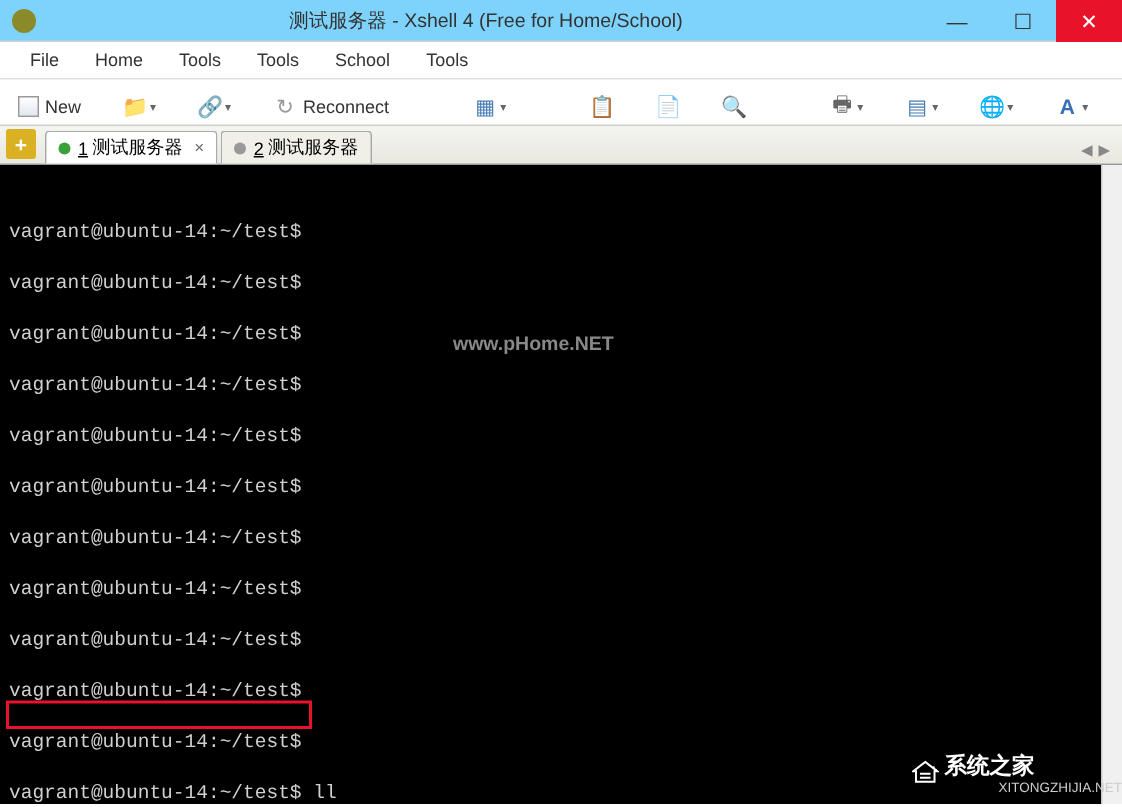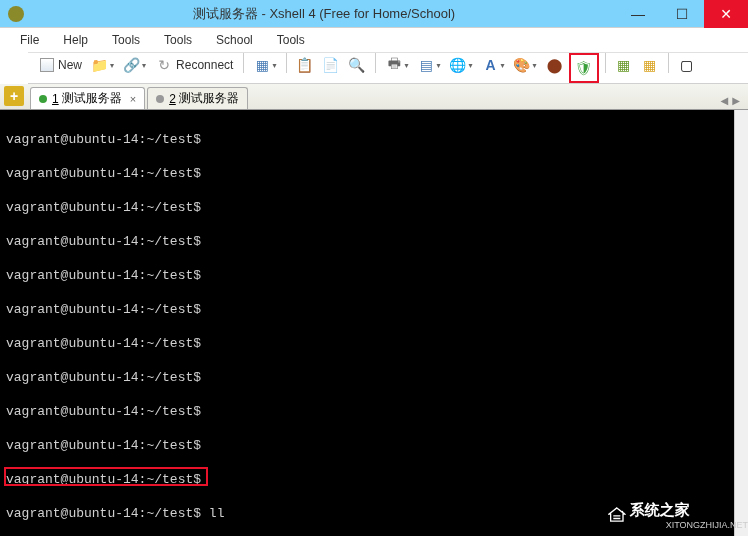--- a/index.html
+++ b/index.html
@@ -9,21 +9,21 @@
 .titlebar .app-icon { width: 16px; height: 16px; background: #8a8a2a; border-radius: 50%; margin-right: 8px; }
 .titlebar .title { flex: 1; text-align: center; font-size: 13px; color: #333; }
 .win-controls { display: flex; }
 .win-btn { width: 44px; height: 28px; display: flex; align-items: center; justify-content: center; font-size: 14px; cursor: pointer; }
 .win-btn.close { background: #e8132a; color: #fff; }
 .win-btn.min, .win-btn.max { color: #333; }
 
 .menubar { height: 24px; display: flex; align-items: center; padding: 0 10px; gap: 4px; }
 .menu-item { padding: 3px 10px; cursor: pointer; font-size: 12px; color: #333; }
 
-.toolbar { height: 32px; display: flex; align-items: flex-start; padding: 0 8px; gap: 2px; border-top: 1px solid #e0e0e0; border-bottom: 1px solid #d0d0d0; margin-left: 28px; }
+.toolbar { height: 32px; display: flex; align-items: flex-end; padding: 0 8px; gap: 20px; border-top: 1px solid #e0e0e0; border-bottom: 1px solid #d0d0d0; }
 .tool-btn { height: 24px; display: flex; align-items: center; padding: 0 4px; cursor: pointer; border-radius: 2px; position: relative; }
 .tool-btn .lbl { margin-left: 4px; font-size: 12px; color: #333; }
 .tool-btn .dd { font-size: 8px; color: #666; margin-left: 2px; }
 .tool-sep { width: 1px; height: 20px; background: #ccc; margin: 0 4px; }
 .icon { width: 16px; height: 16px; display: inline-flex; align-items: center; justify-content: center; font-size: 14px; }
 .icon-new { background: linear-gradient(#fff,#e0e8f0); border: 1px solid #999; width: 14px; height: 14px; }
 .icon-folder { color: #d9a422; }
 .icon-link { color: #4a7db5; }
 .icon-reconnect { color: #999; }
 .icon-props { color: #4a7db5; }
@@ -42,21 +42,21 @@
 .tab-add { width: 20px; height: 20px; background: #d9b122; color: #fff; display: flex; align-items: center; justify-content: center; font-size: 14px; font-weight: bold; margin-right: 6px; margin-bottom: 3px; cursor: pointer; border-radius: 2px; }
 .tab { height: 22px; display: flex; align-items: center; padding: 0 8px; font-size: 12px; cursor: pointer; border: 1px solid #aaa; border-bottom: none; background: #f0f0e8; margin-right: 2px; border-radius: 3px 3px 0 0; }
 .tab.active { background: #fff; }
 .tab .dot { width: 8px; height: 8px; border-radius: 50%; margin-right: 5px; }
 .tab.active .dot { background: #3aa03a; }
 .tab .dot.gray { background: #999; }
 .tab .num { text-decoration: underline; margin-right: 3px; }
 .tab .x { margin-left: 8px; color: #666; font-size: 11px; }
 .tab-arrows { margin-left: auto; display: flex; gap: 4px; padding-right: 4px; padding-bottom: 3px; color: #888; font-size: 10px; }
 
-.terminal { background: #000; color: #d0d0d0; font-family: "Courier New", monospace; font-size: 13px; line-height: 17px; padding: 4px 6px; height: 426px; position: relative; white-space: pre; }
+.terminal { background: #000; color: #d0d0d0; font-family: "Courier New", monospace; font-size: 13px; line-height: 17px; padding: 19px 6px; height: 426px; position: relative; white-space: pre; }
 .pwd-box { position: absolute; border: 2px solid #e8132a; left: 4px; top: 357px; width: 204px; height: 19px; pointer-events: none; }
 .watermark { position: absolute; top: 110px; left: 302px; color: #888; font-family: Tahoma, sans-serif; font-size: 13px; font-weight: bold; }
 
 .logo-overlay { position: absolute; right: 0; bottom: 0; width: 140px; height: 46px; display: flex; align-items: center; color: #fff; font-size: 13px; pointer-events: none; }
 .logo-overlay .house { width: 40px; height: 36px; margin-right: 4px; }
 .logo-overlay .txt { display: flex; flex-direction: column; font-family: "Microsoft YaHei", sans-serif; }
 .logo-overlay .txt .big { font-size: 15px; font-weight: bold; }
 .logo-overlay .txt .small { font-size: 9px; color: #ccc; margin-left: 36px; }
 
 .scrollbar-v { position: absolute; right: 0; top: 110px; width: 14px; height: 426px; background: #f0f0f0; border-left: 1px solid #ccc; }
@@ -69,21 +69,21 @@
   <div class="title">测试服务器 - Xshell 4 (Free for Home/School)</div>
   <div class="win-controls">
     <div class="win-btn min">—</div>
     <div class="win-btn max">☐</div>
     <div class="win-btn close">✕</div>
   </div>
 </div>
 
 <div class="menubar">
   <div class="menu-item">File</div>
-  <div class="menu-item">Help</div>
+  <div class="menu-item">Home</div>
   <div class="menu-item">Tools</div>
   <div class="menu-item">Tools</div>
   <div class="menu-item">School</div>
   <div class="menu-item">Tools</div>
 </div>
 
 <div class="toolbar">
   <div class="tool-btn">
     <span class="icon icon-new"></span>
     <span class="lbl">New</span>
@@ -218,20 +218,21 @@
 
 
 
 
 
 
 
 
 
 
+<div class="watermark">www.pHome.NET</div>
 <div class="pwd-box"></div>
 </div>
 
 <div class="scrollbar-v"></div>
 
 <div class="logo-overlay">
   <svg class="house" viewBox="0 0 40 36">
     <path d="M20 2 L38 16 L34 16 L34 32 L6 32 L6 16 L2 16 Z M12 20 h16 M12 26 h16" fill="none" stroke="#fff" stroke-width="3"></path>
     <circle cx="33" cy="10" r="1.5" fill="#fff"></circle>
     <circle cx="36" cy="14" r="1.5" fill="#fff"></circle>

